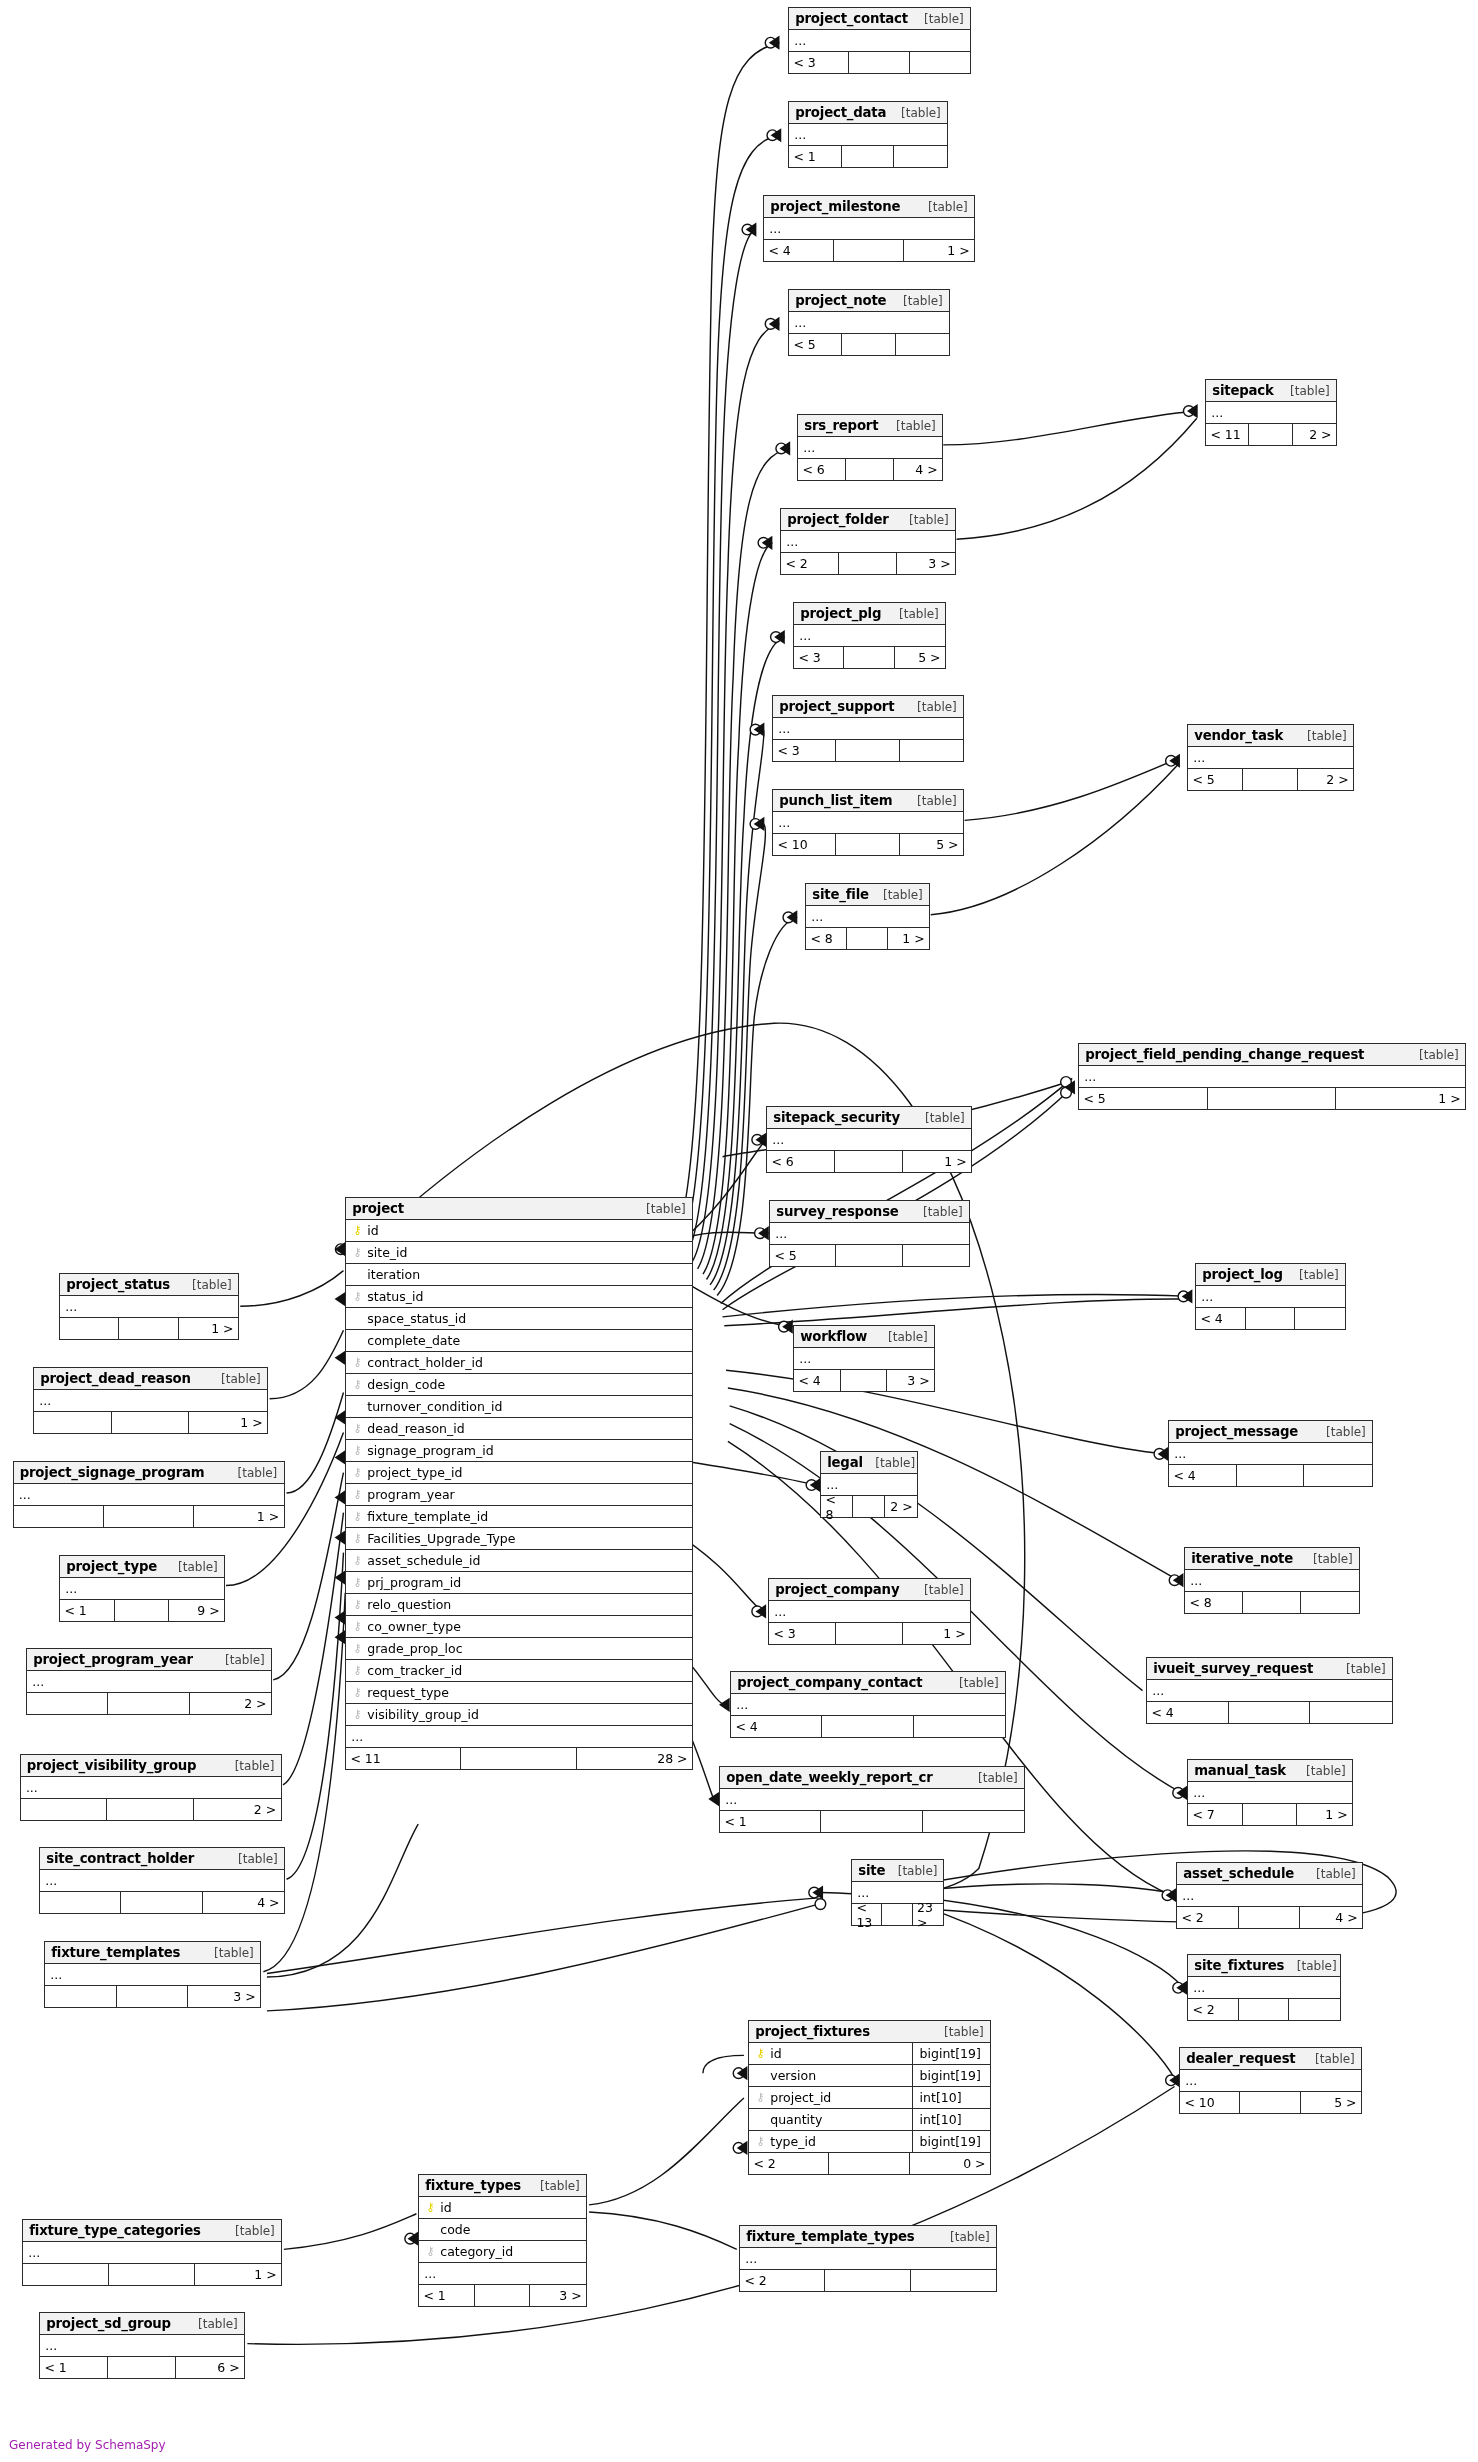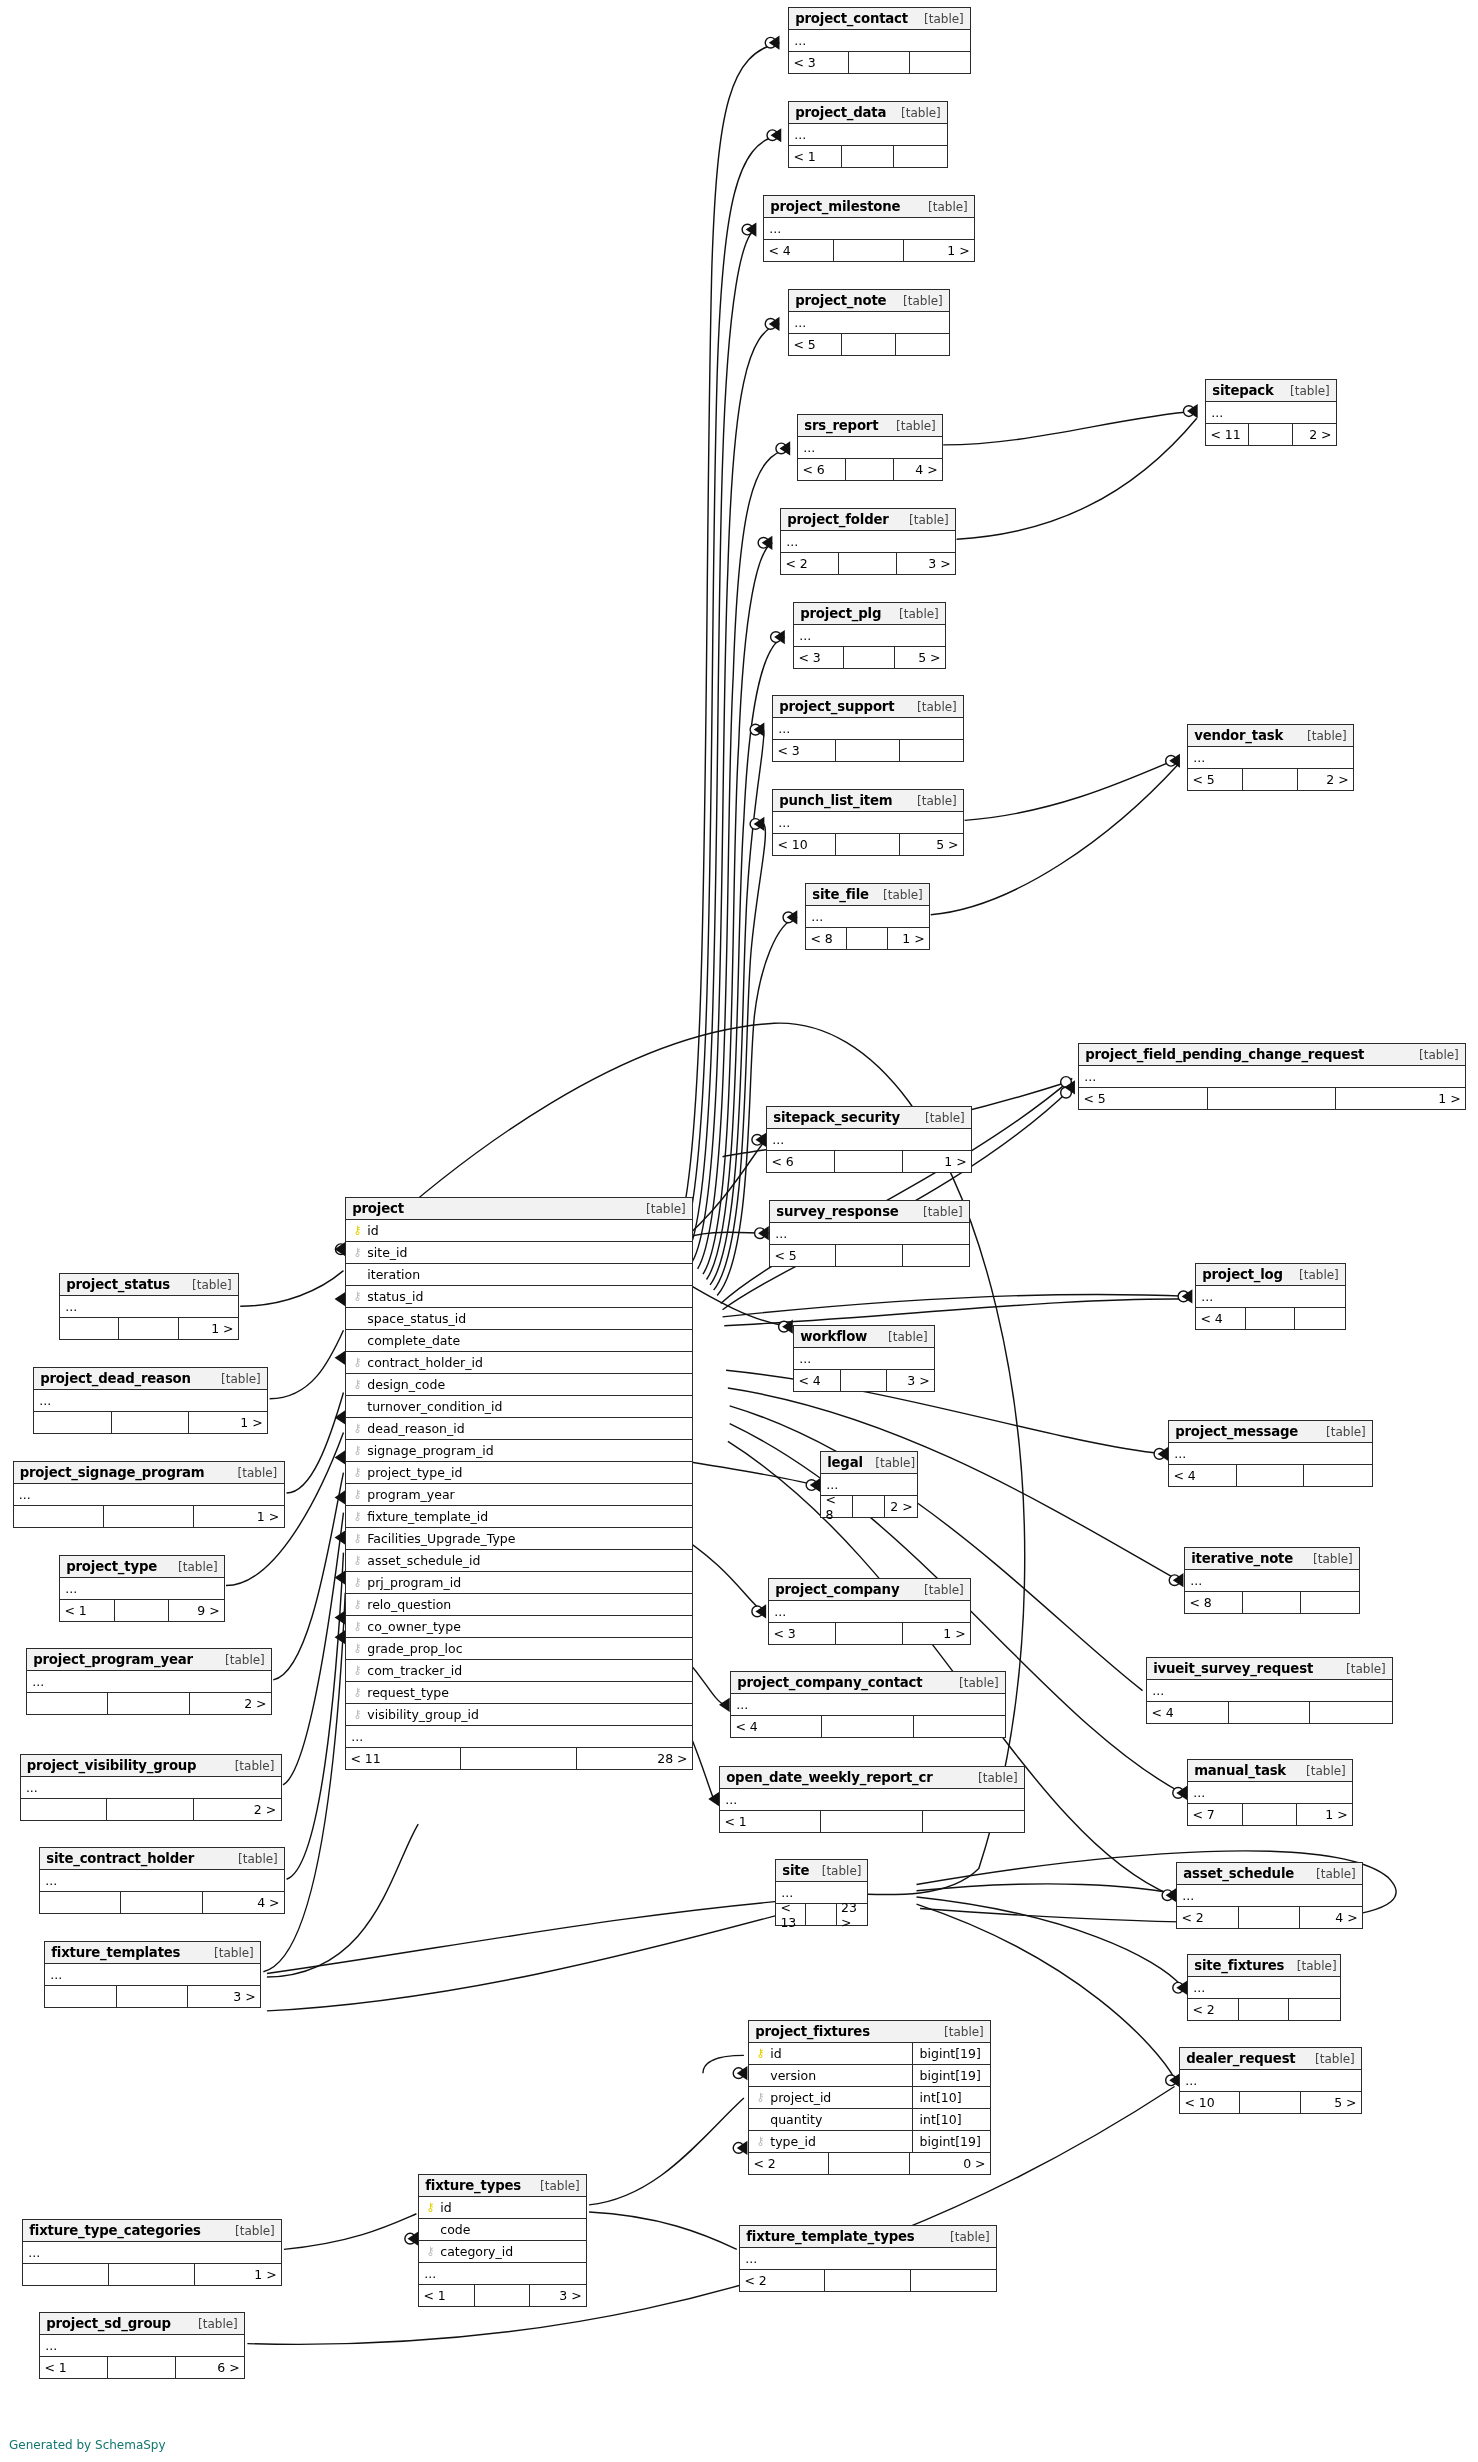--- a/index.html
+++ b/index.html
@@ -20,21 +20,21 @@
   .row .cname{padding-left:2.7px;flex:1 1 auto;}
   .row .ctype{flex:0 0 auto;padding-left:7.1px;border-left:0.9px solid #2b2b2b;margin-left:3.6px;
               height:100%;display:flex;align-items:center;min-width:66px;}
   .ellipsis{border-bottom:0.9px solid #2b2b2b;height:22px;box-sizing:border-box;display:flex;align-items:center;
             padding:0 5.3px;font-size:12.5px;color:#000;}
   .foot{display:flex;height:21.4px;box-sizing:border-box;}
   .foot div{flex:1 1 33.33%;border-right:0.9px solid #2b2b2b;display:flex;align-items:center;
             font-size:12.5px;padding:0 4.4px;box-sizing:border-box;}
   .foot div:last-child{border-right:none;justify-content:flex-end;}
   .foot div.l{justify-content:flex-start;}
-  .credit{position:absolute;font-size:12px;color:#0f766e;}
+  .credit{position:absolute;font-size:12px;color:#a21caf;}
 </style>
 </head>
 <body>
 
 <div id="canvas">
 
   <svg id="wires" viewBox="0 0 1661 2767" preserveAspectRatio="none">
     <defs>
       <g id="crowfoot"></g>
     </defs>
@@ -415,21 +415,21 @@
           <span class="nm">open_date_weekly_report_cr</span>
           <span class="kind">[table]</span>
         </div>
         <div class="ellipsis">...</div>
         <div class="foot">
           <div class="l">&lt; 1</div>
           <div></div>
           <div></div>
         </div>
       </div>
-      <div class="tbl" style="left: 775px; top: 1859px; width: 93px;">
+      <div class="tbl" style="left: 851px; top: 1859px; width: 93px;">
         <div class="hdr">
           <span class="nm">site</span>
           <span class="kind">[table]</span>
         </div>
         <div class="ellipsis">...</div>
         <div class="foot">
           <div class="l">&lt; 13</div>
           <div></div>
           <div>23 &gt;</div>
         </div>

